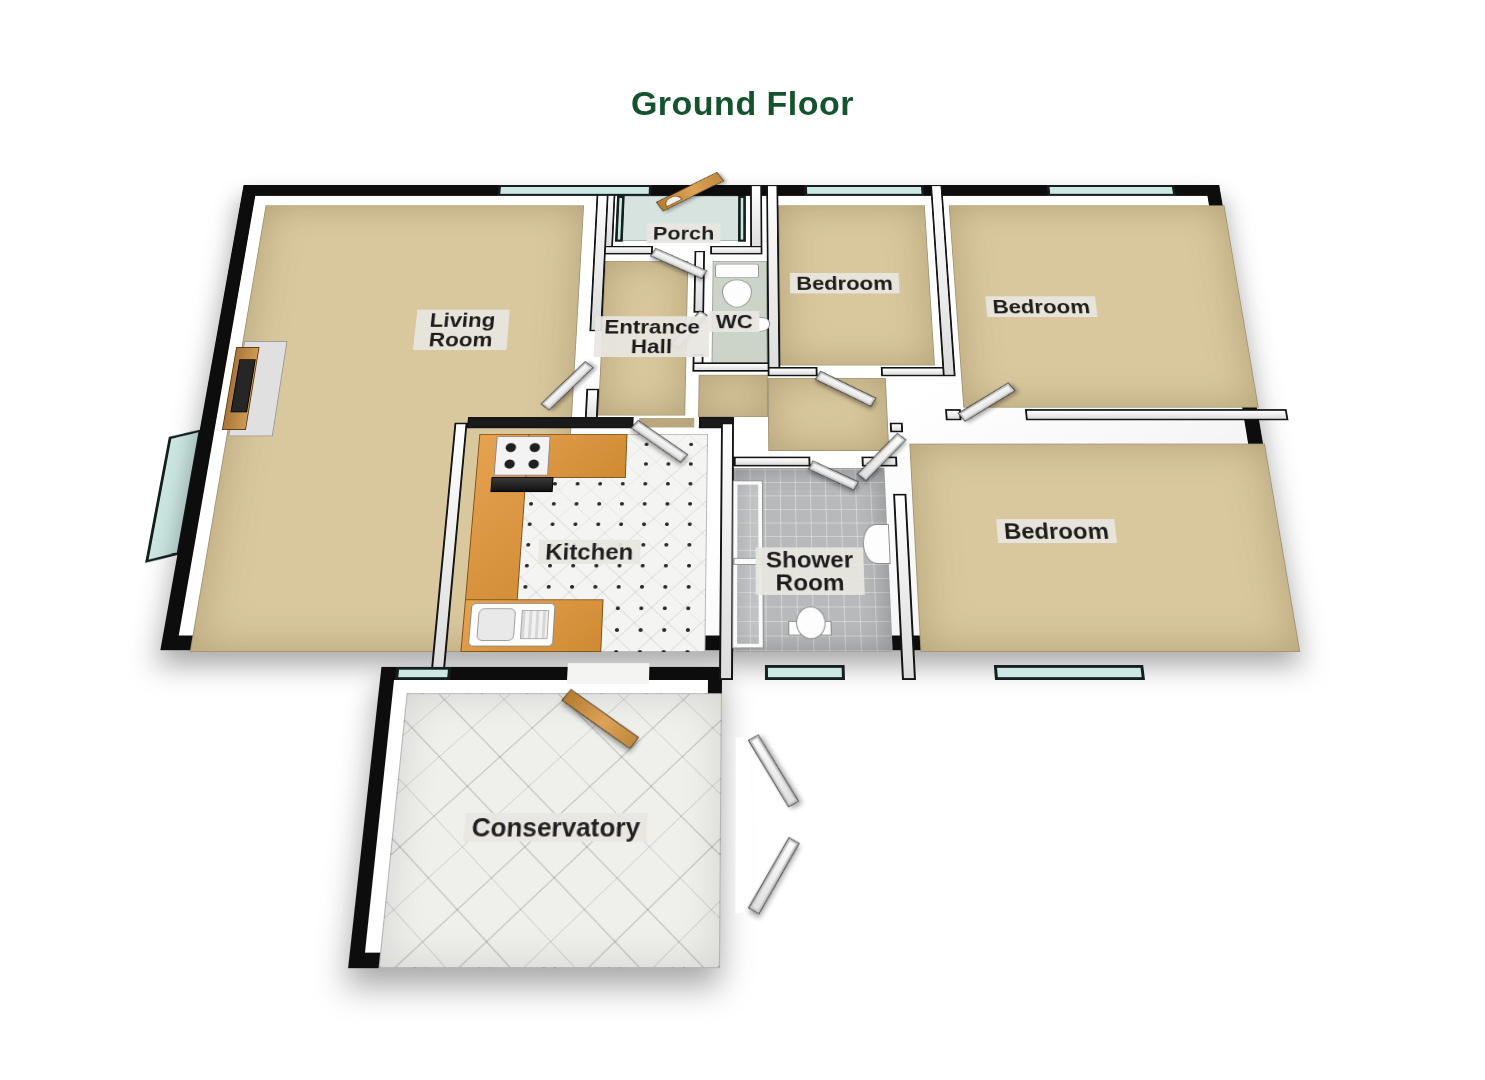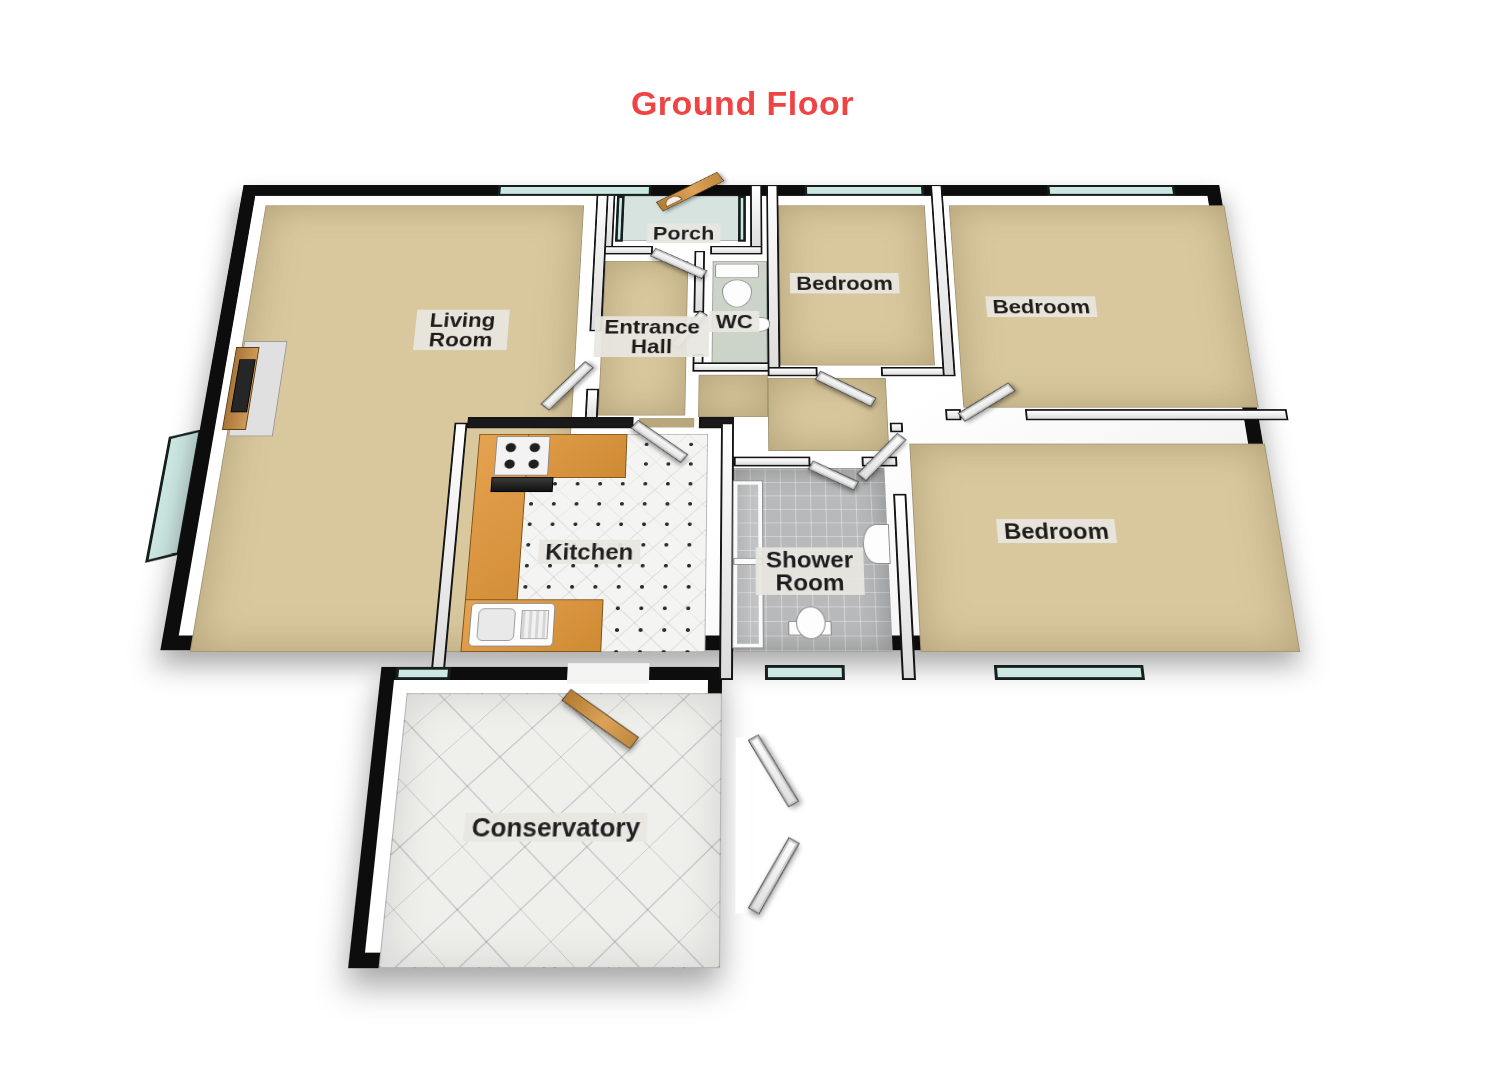--- a/index.html
+++ b/index.html
@@ -3,21 +3,21 @@
 <meta charset="utf-8">
 <style>
   html,body{margin:0;padding:0;}
   body{
     width:1485px;height:1080px;position:relative;overflow:hidden;
     background:#ffffff;
     font-family:"Liberation Sans", sans-serif;
   }
   .title{
     position:absolute;left:50%;top:103px;transform:translate(-50%,-50%);
-    font-size:34px;font-weight:bold;color:#ef4444;letter-spacing:0.5px;
+    font-size:34px;font-weight:bold;color:#14532d;letter-spacing:0.5px;
     white-space:nowrap;
   }
   .plan{
     position:absolute;left:125px;top:40px;width:1240px;height:1000px;
     transform:perspective(1200px) rotateX(20deg);
     transform-origin:620px 640px;
   }
   .plan *{position:absolute;box-sizing:border-box;}
   .block{
     background:linear-gradient(145deg,#ffffff 60%,#ededed);

